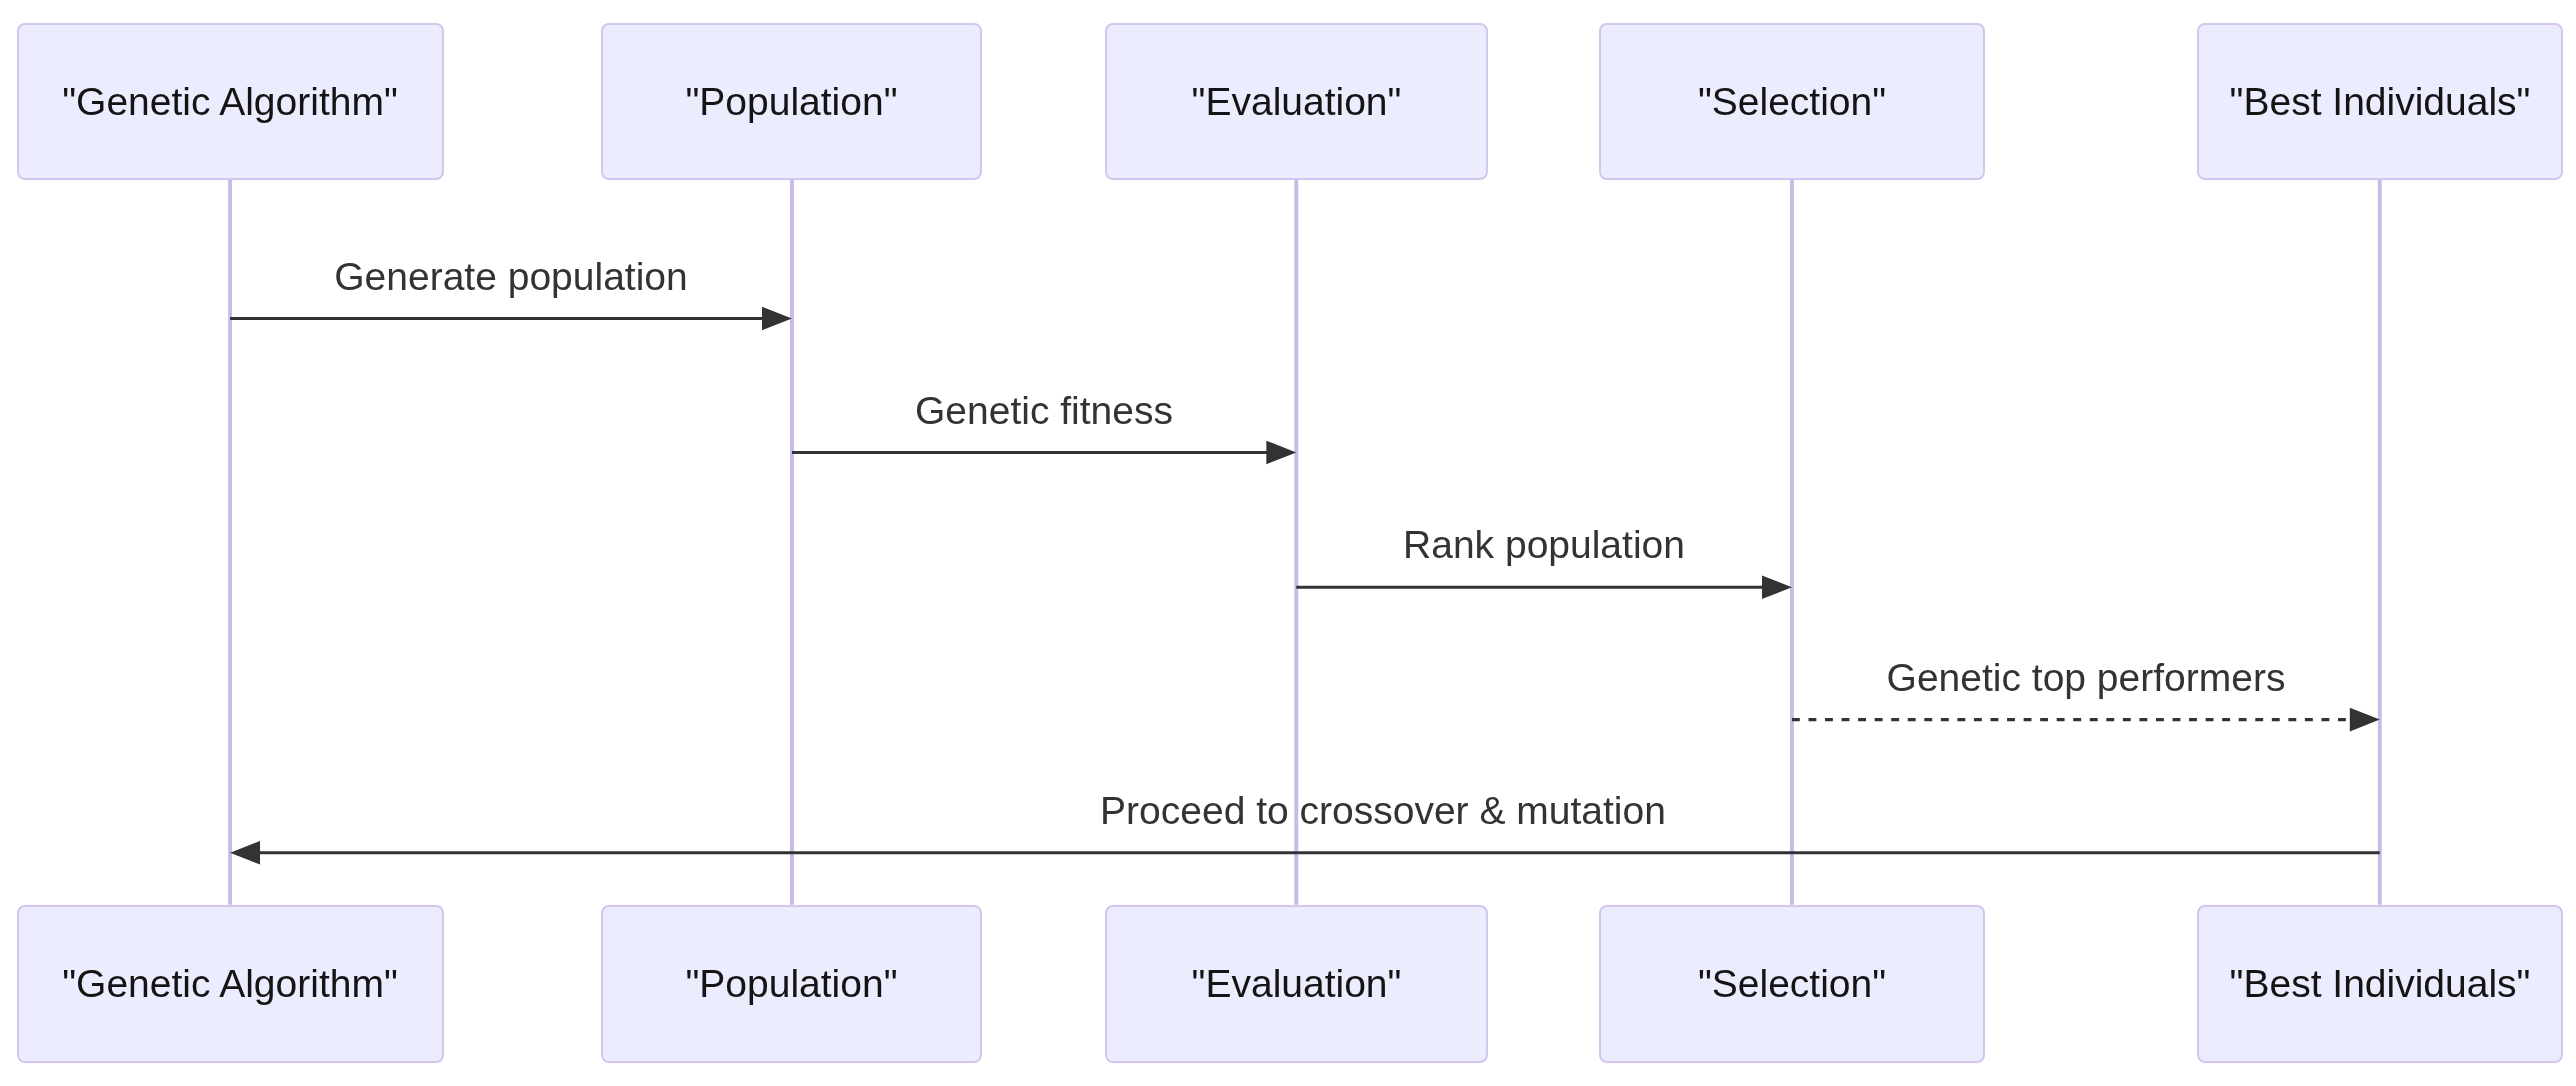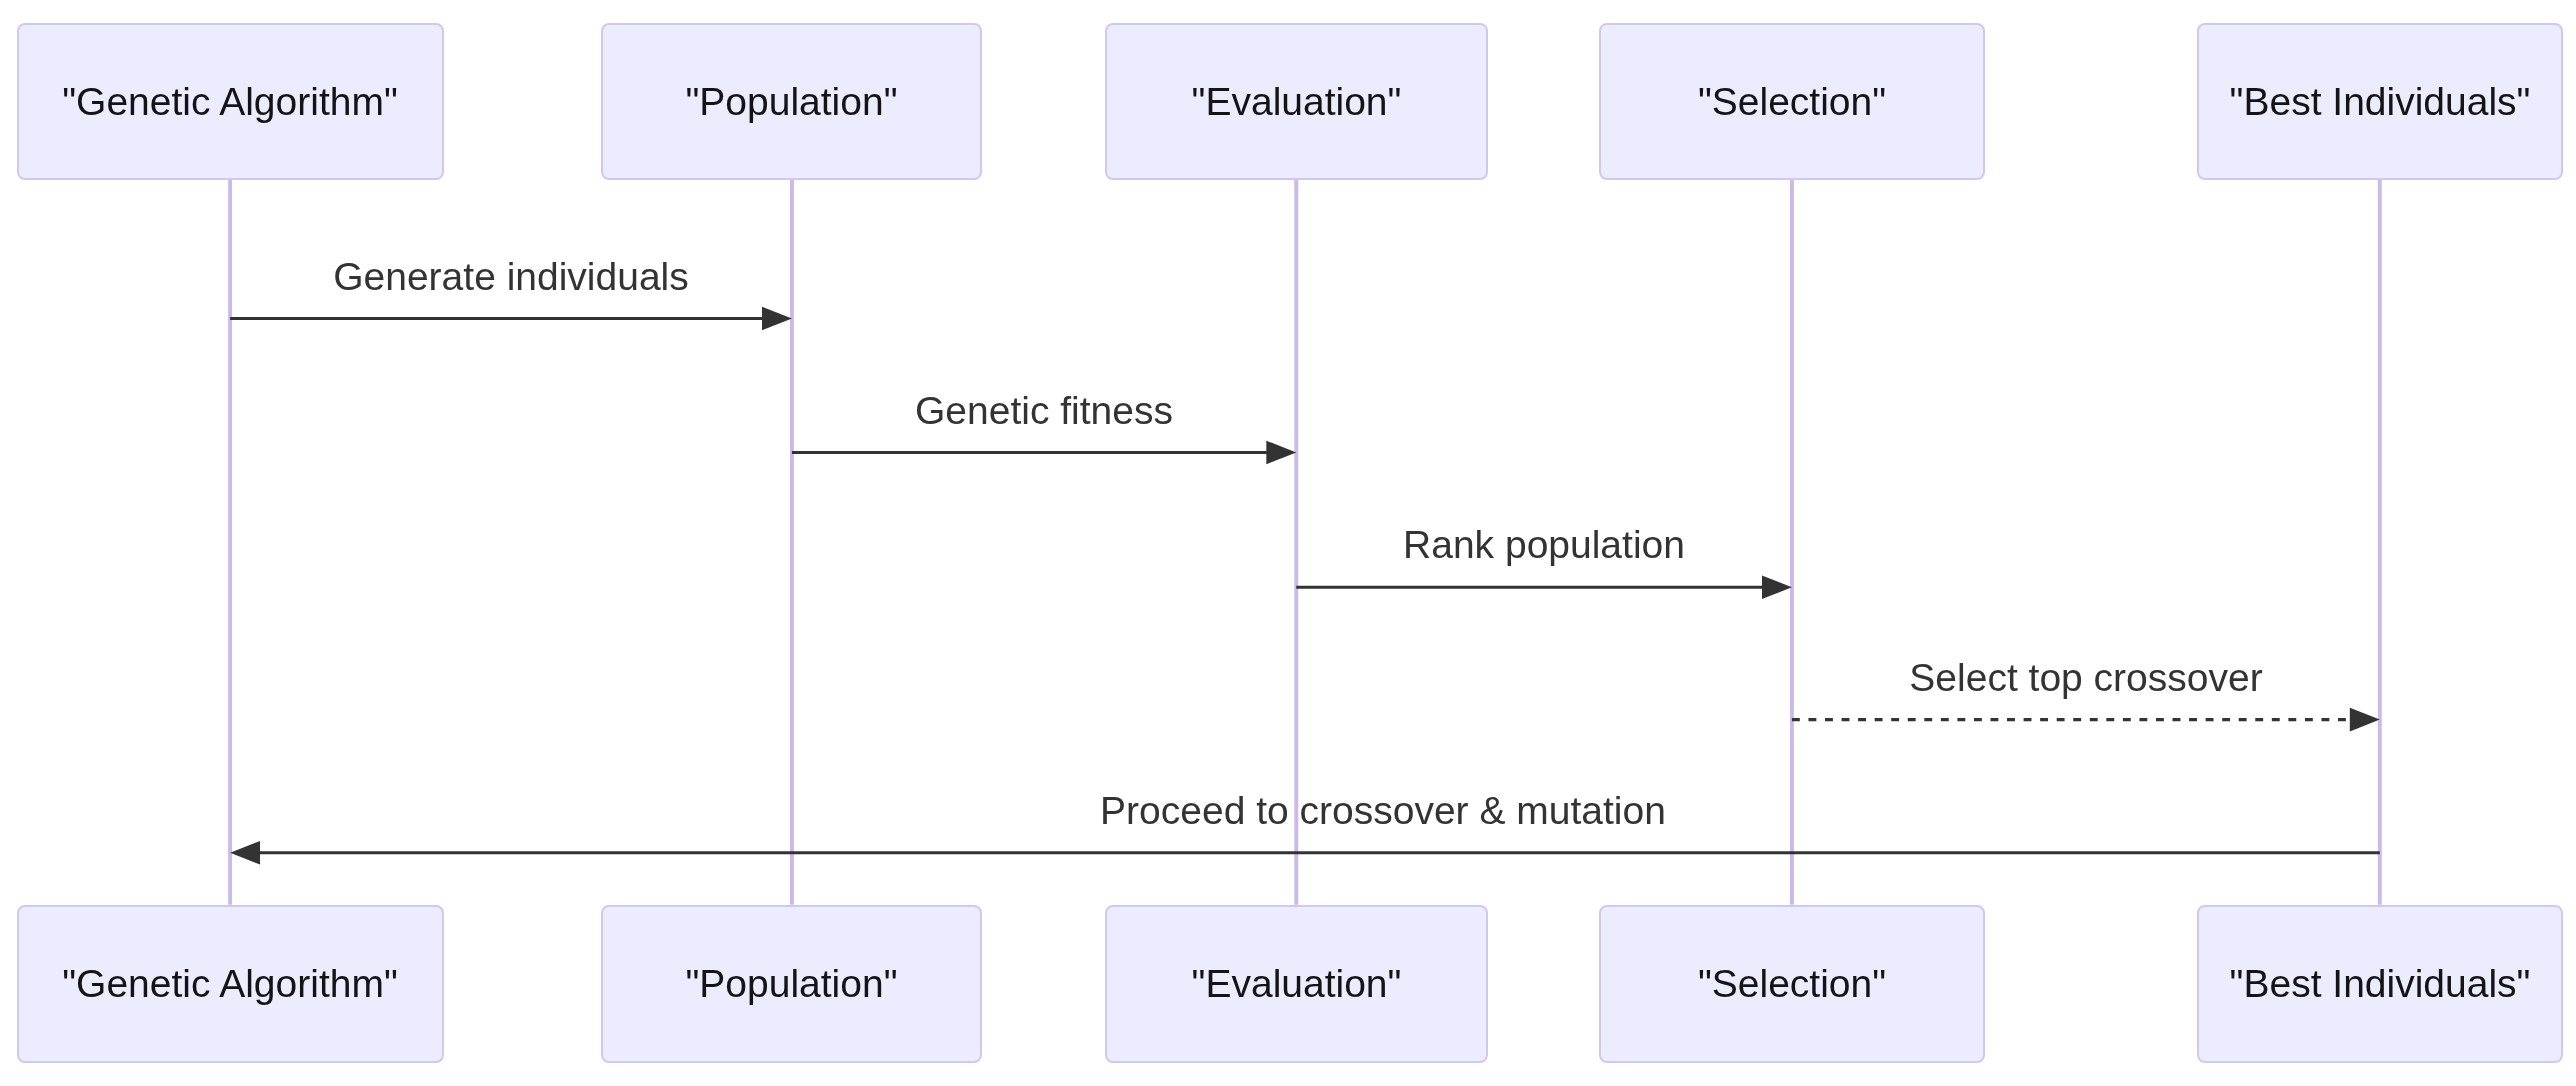--- a/index.html
+++ b/index.html
@@ -109,20 +109,20 @@
   <div class="actor row-bottom a-eval">
     <span>"Evaluation"</span>
   </div>
   <div class="actor row-bottom a-sel">
     <span>"Selection"</span>
   </div>
   <div class="actor row-bottom a-best">
     <span>"Best Individuals"</span>
   </div>
 
-  <div class="msg-label lbl-1">Generate individuals</div>
+  <div class="msg-label lbl-1">Generate population</div>
   <div class="msg-label lbl-2">Genetic fitness</div>
   <div class="msg-label lbl-3">Rank population</div>
-  <div class="msg-label lbl-4">Select top crossover</div>
+  <div class="msg-label lbl-4">Genetic top performers</div>
   <div class="msg-label lbl-5">Proceed to crossover &amp; mutation</div>
 
 </div>
 
 
 </body></html>

